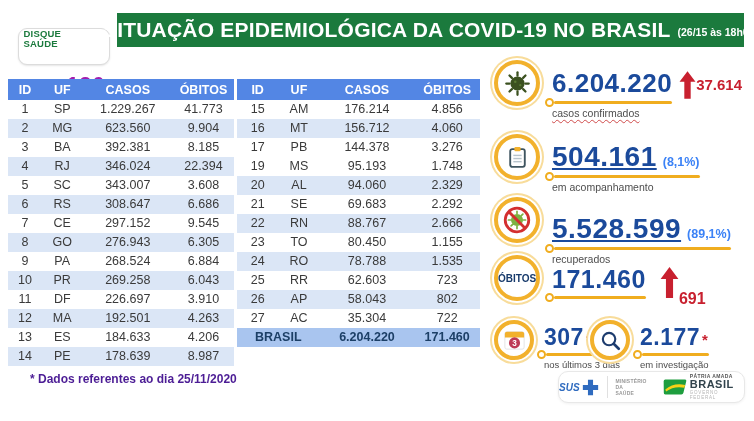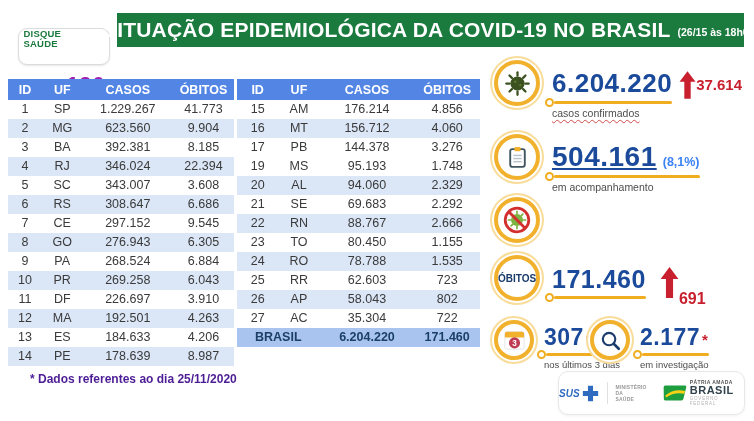--- a/index.html
+++ b/index.html
@@ -52,21 +52,21 @@
   .lolli::before { content:""; position:absolute; left:-9px; top:-3px; width:5px; height:5px;
     background:#fff; border:2.5px solid #f0ad1f; border-radius:50%; }
   .slabel { font-size:10.5px; color:#4d4d4d; margin-top:3px; white-space:nowrap; }
   .squiggle { text-decoration-line:underline; text-decoration-style:wavy; text-decoration-color:#d04b4b;
     text-decoration-thickness:1px; text-underline-offset:2px; }
   .arrow { margin-left:7px; flex:none; }
   .delta { font-size:15px; font-weight:800; color:#c8202f; margin-top:6px; white-space:nowrap; }
   .delta.big-d { font-size:16px; margin-top:24px; }
 
   
-  .footer-logos { position:absolute; left:558px; top:371px; width:187px; height:44px; background:#fff;
+  .footer-logos { position:absolute; left:558px; top:371px; width:187px; height:32px; background:#fff;
     border:1px solid #e8e8e8; border-radius:10px; display:flex; align-items:center; justify-content:center;
     gap:8px; box-shadow:0 1px 3px rgba(0,0,0,.06); }
   .sus-wrap { display:flex; align-items:center; gap:2px; }
   .sus-text { font-size:10px; font-weight:800; font-style:italic; color:#2f6bbf; }
   .v-div { width:1px; height:22px; background:#e0e0e0; }
   .ministry { display:flex; flex-direction:column; line-height:1.2; }
   .ministry span { font-size:5px; color:#9a9a9a; font-weight:700; letter-spacing:.2px; }
   .patria-wrap { display:flex; align-items:center; gap:3px; }
   .patria-col { display:flex; flex-direction:column; line-height:1; }
   .patria { font-size:5px; font-weight:700; color:#555; letter-spacing:.4px; }
@@ -353,20 +353,30 @@
           <line x1="19.5" y1="8.5" x2="18" y2="10"></line>
             <line x1="10" y1="18" x2="8.5" y2="19.5"></line>
         </g>
         <circle cx="14" cy="14" r="5.6" fill="#7cb342"></circle>
         <circle cx="12.5" cy="12.5" r="1" fill="#33691e"></circle>
           <circle cx="16" cy="15.5" r="0.9" fill="#33691e"></circle>
         <circle cx="14" cy="14" r="11" fill="none" stroke="#d32f2f" stroke-width="2.6"></circle>
         <line x1="6.4" y1="6.4" x2="21.6" y2="21.6" stroke="#d32f2f" stroke-width="2.6"></line>
       </svg>
     </div>
+    <div class="sbody" style="padding-top:17px">
+      <div class="numcol">
+        <div class="bigrow">
+          <span class="big md">5.528.599</span>
+          <span class="pct">(89,1%)</span>
+        </div>
+        <div class="lolli"></div>
+        <div class="slabel">recuperados</div>
+      </div>
+    </div>
   </div>
 
   <div class="stat" style="top:255px">
     <div class="ring lg">
       <span class="obitos-label">ÓBITOS</span>
     </div>
     <div class="sbody" style="padding-top:11px">
       <div class="numcol">
         <div class="bigrow">
             <span class="big" style="font-size:25px">171.460</span>

